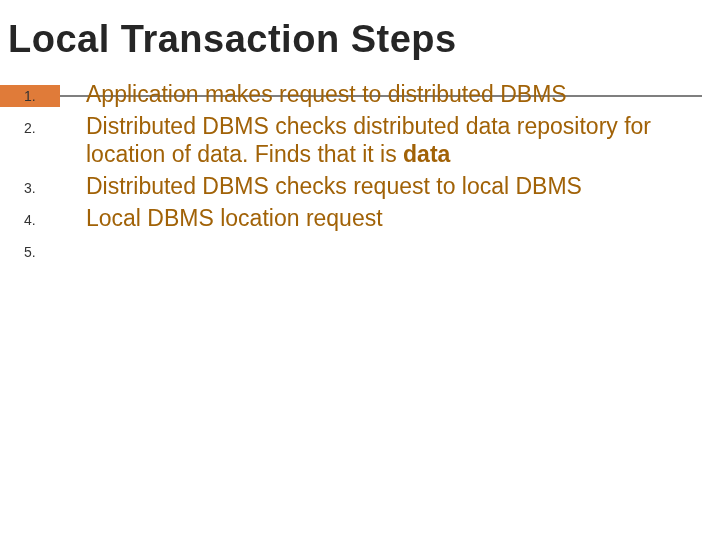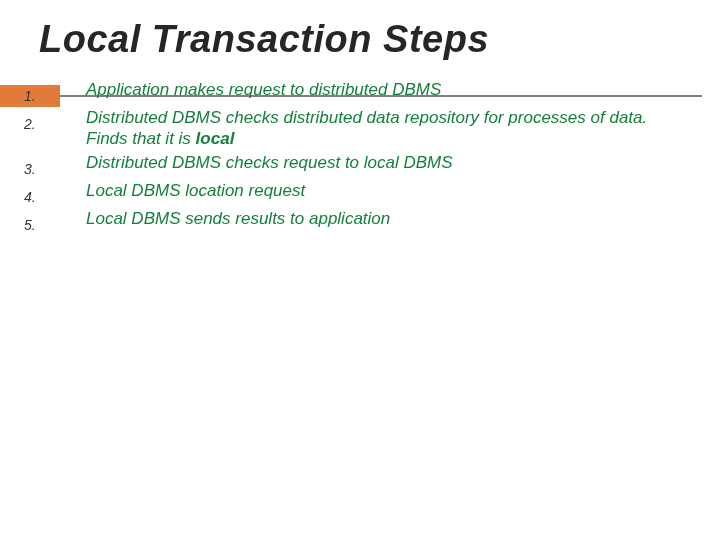--- a/index.html
+++ b/index.html
@@ -2,22 +2,21 @@
 <html><head>
 <meta charset="utf-8">
 <style>
   * { margin: 0; padding: 0; box-sizing: border-box; }
   html, body { width: 720px; height: 540px; background: #ffffff; font-family: Arial, Helvetica, sans-serif; }
   .slide {
     width: 720px;
     height: 540px;
     position: relative;
     background: #ffffff;
-    padding: 18px 24px 24px 39px;
-    font-style: italic;
+    padding: 18px 24px 24px 8px;
   }
   .title {
     font-size: 38px;
     color: #262626;
     letter-spacing: 0.5px;
     line-height: 1.15;
     margin-bottom: 12px;
   }
   .accent-bar {
     position: absolute;
@@ -50,51 +49,50 @@
     margin-bottom: 4px;
   }
   .num {
     width: 62px;
     flex: 0 0 62px;
     font-size: 14px;
     color: #333;
     padding-top: 8px;
   }
   .txt {
-    font-size: 17px;
-    color: #15803d;
+    font-size: 23px;
+    color: #a16207;
     line-height: 1.22;
   }
   .txt b { font-weight: bold; }
 </style>
 </head>
 <body>
 
 <div class="slide">
   <h1 class="title">Local Transaction Steps</h1>
   <div class="accent-bar"></div>
   <div class="underline"></div>
 
   <div class="content">
     <ol class="list">
       <li>
         <span class="num">1.</span>
         <span class="txt">Application makes request to distributed DBMS</span>
       </li>
       <li>
         <span class="num">2.</span>
-        <span class="txt"><span>Distributed DBMS checks distributed data repository for processes of data. Finds that it is </span><b>local</b></span>
+        <span class="txt"><span>Distributed DBMS checks distributed data repository for location of data. Finds that it is </span><b>data</b></span>
       </li>
       <li>
         <span class="num">3.</span>
         <span class="txt">Distributed DBMS checks request to local DBMS</span>
       </li>
       <li>
         <span class="num">4.</span>
         <span class="txt">Local DBMS location request</span>
       </li>
       <li>
         <span class="num">5.</span>
-        <span class="txt">Local DBMS sends results to application</span>
       </li>
     </ol>
   </div>
 </div>
 
 </body></html>

